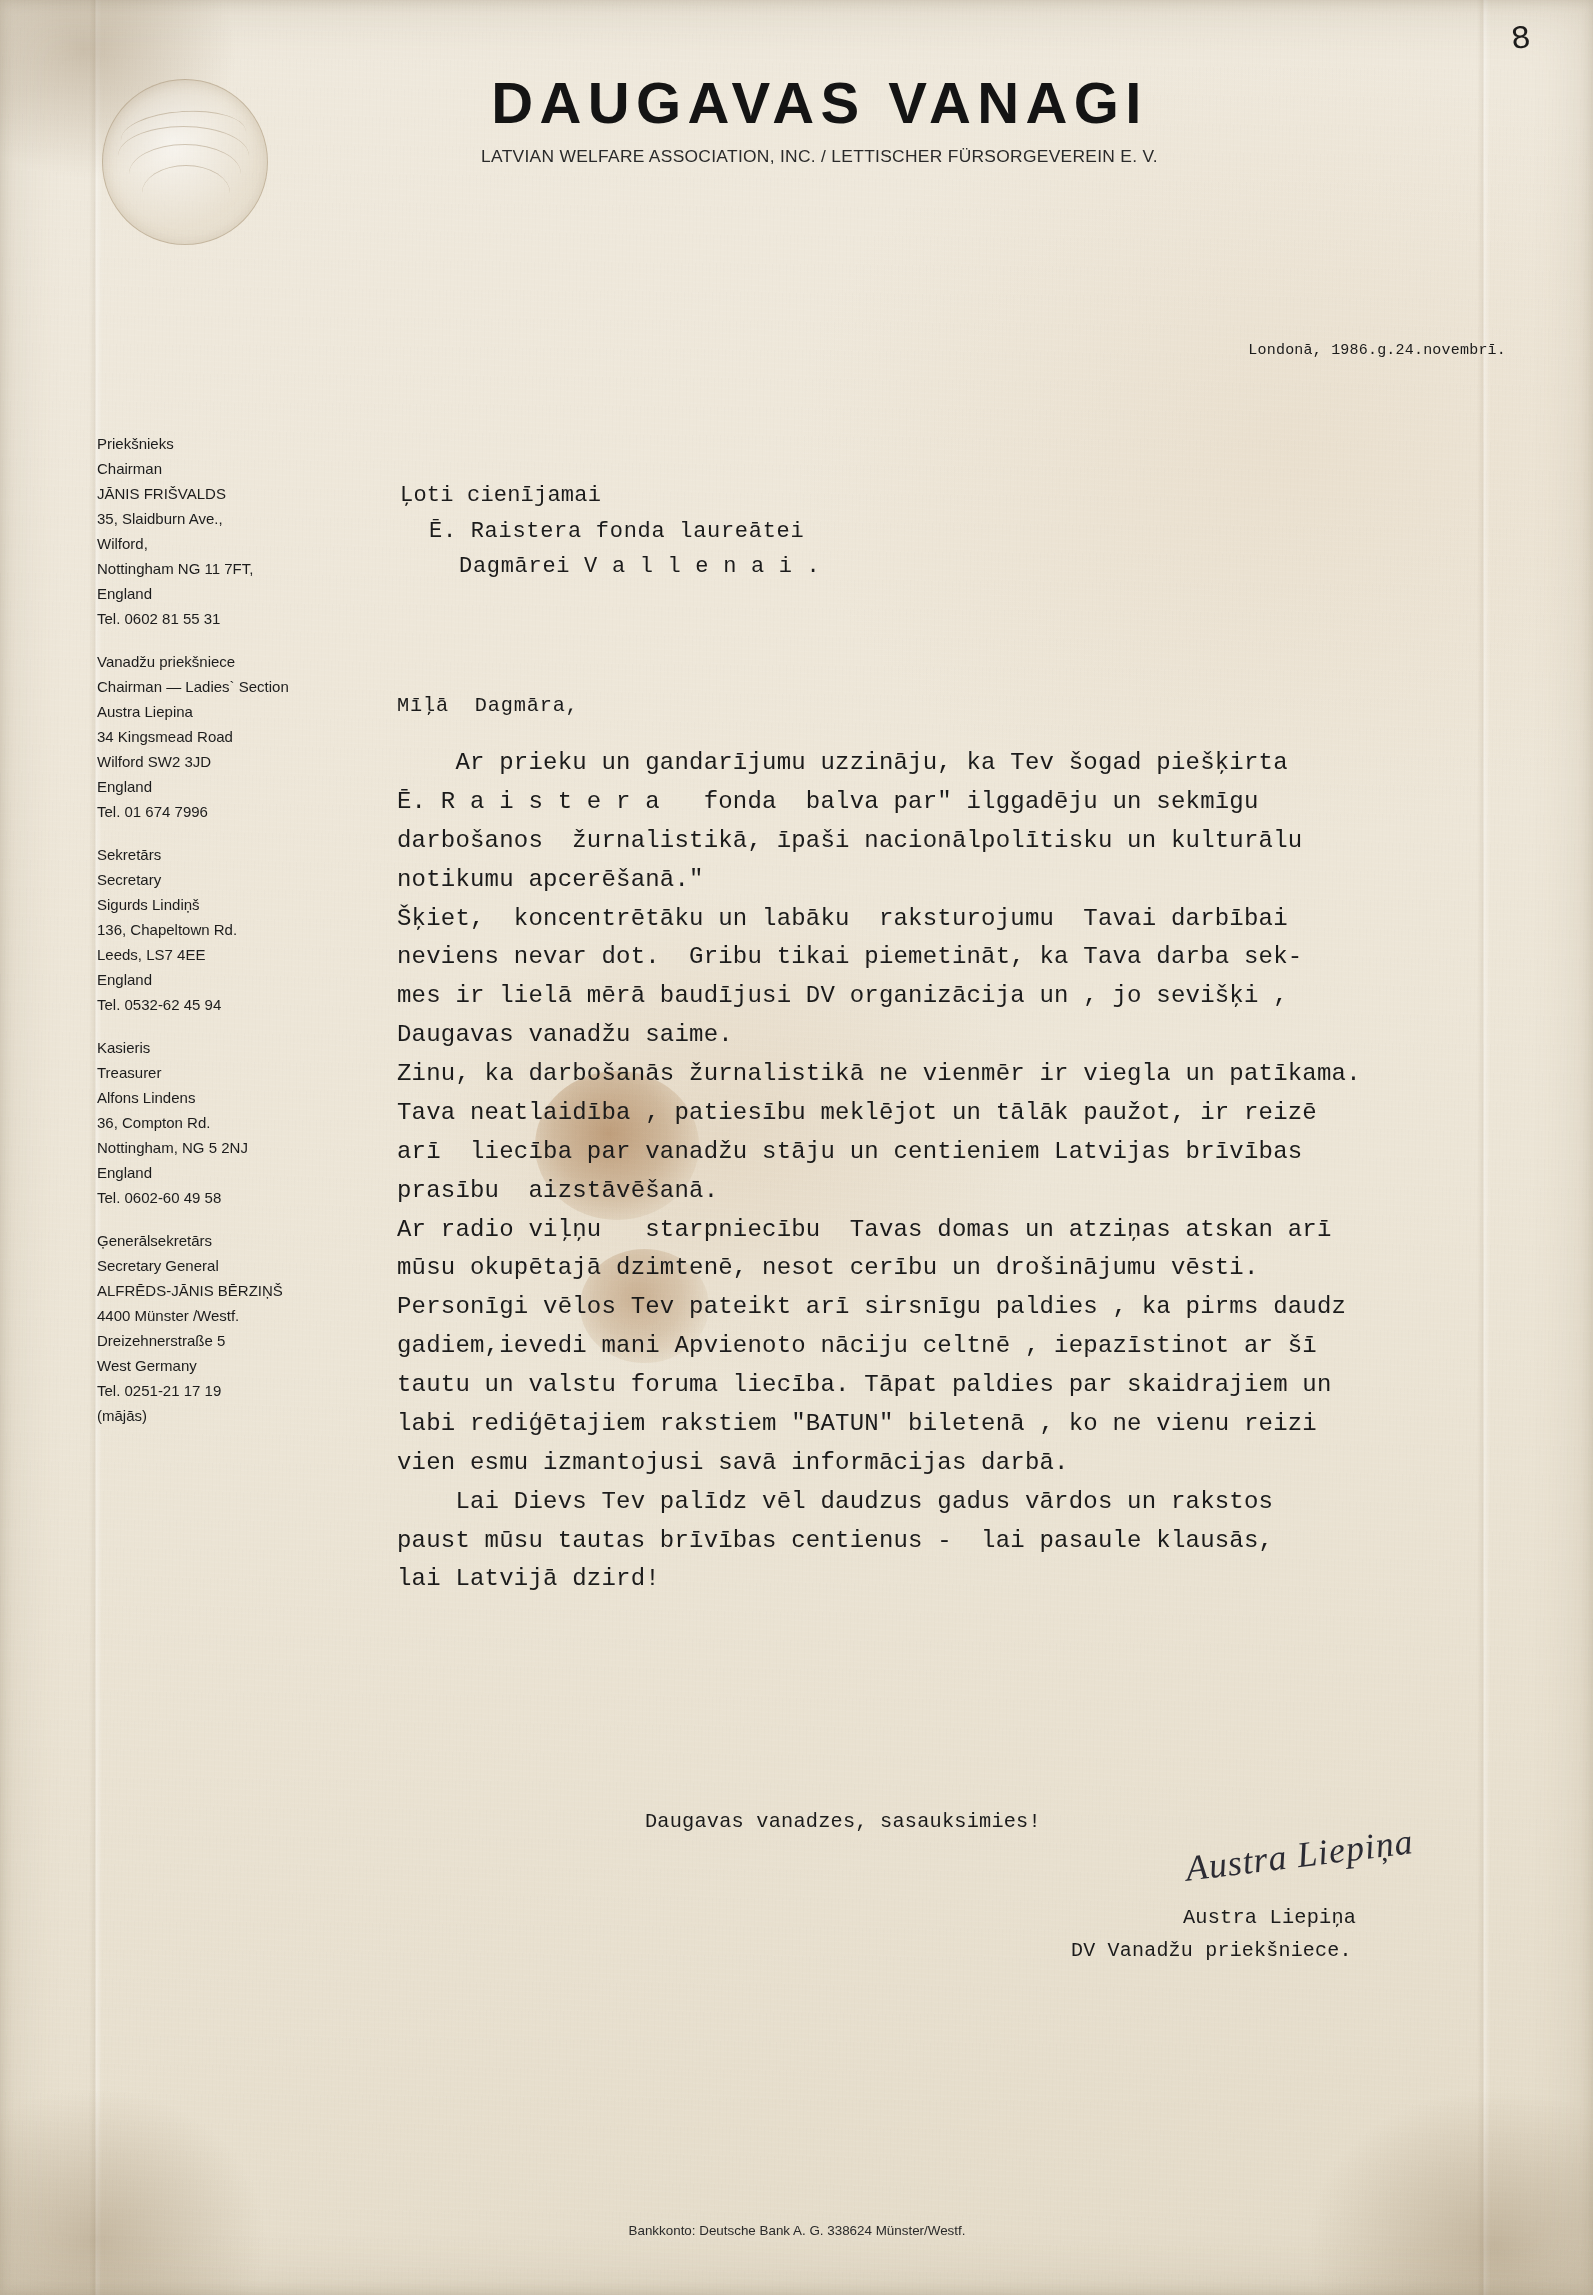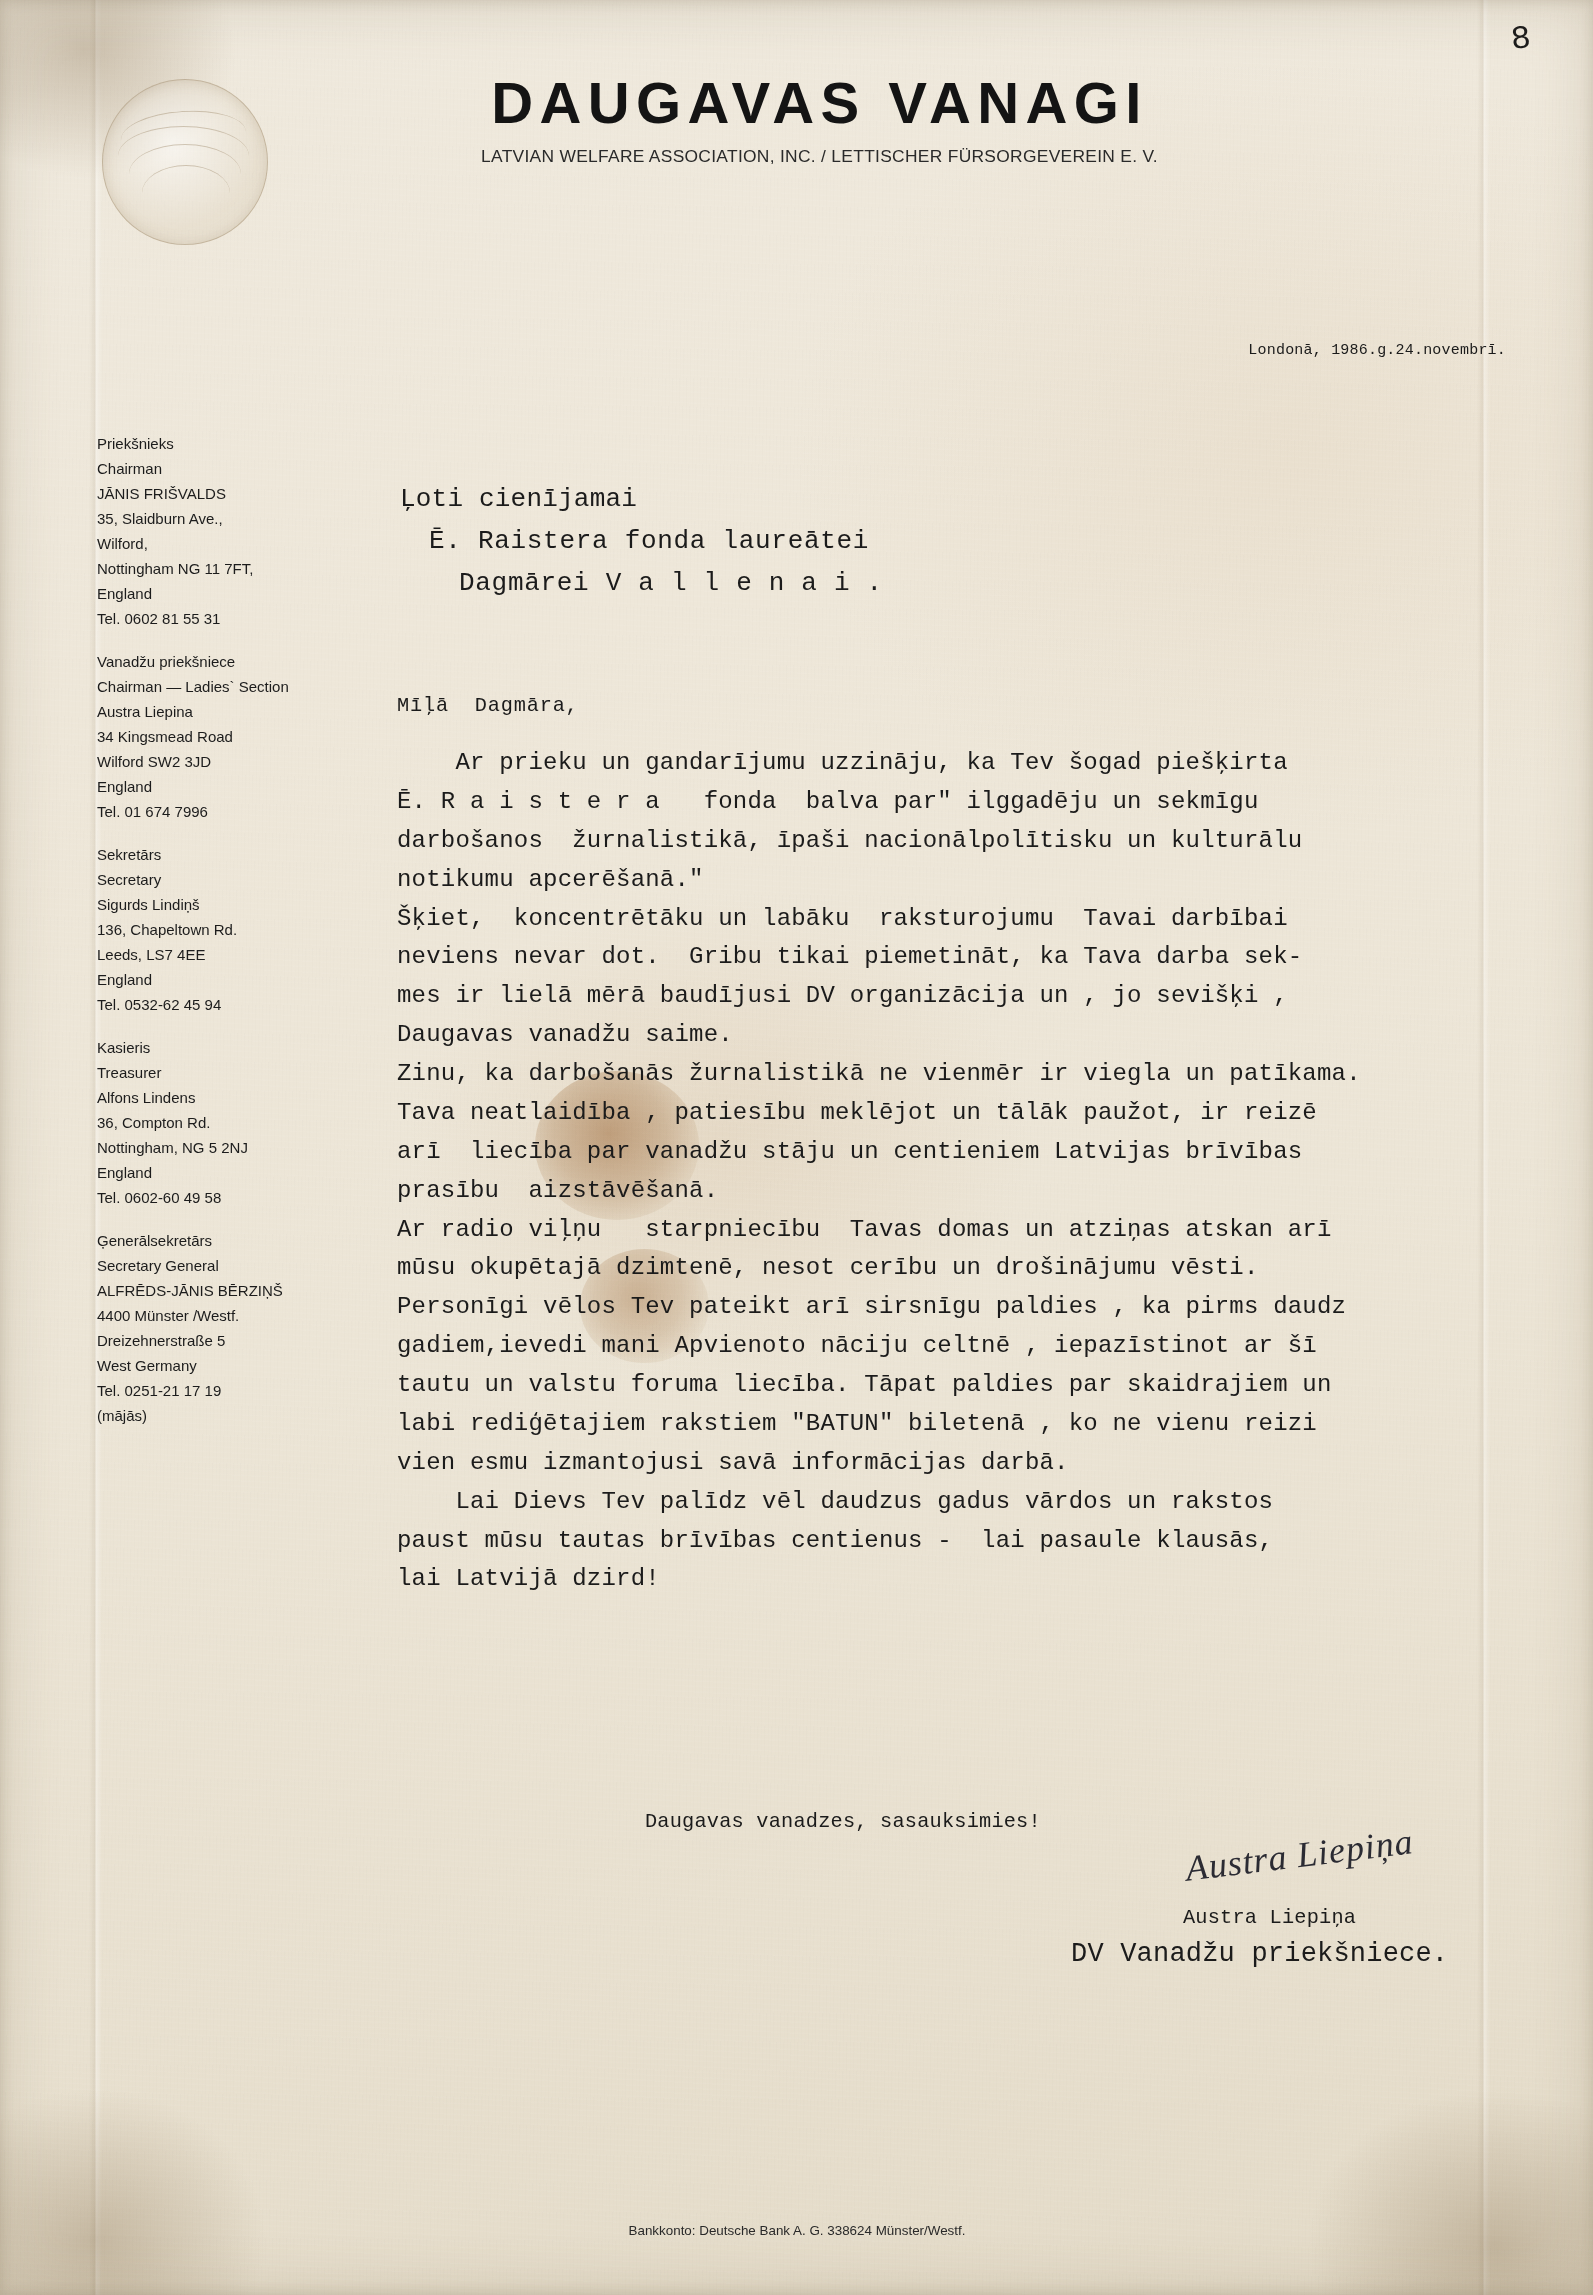--- a/index.html
+++ b/index.html
@@ -132,21 +132,21 @@
     position: absolute;
     right: 88px;
     top: 342px;
     font-size: 15px;
     white-space: pre;
   }
   .salutation {
     position: absolute;
     left: 400px;
     top: 478px;
-    font-size: 26px;
+    font-size: 22px;
     line-height: 1.62;
   }
   .sal-l1 { margin-left: 0px; white-space: pre; }
   .sal-l2 { margin-left: 29px; white-space: pre; letter-spacing: 0.7px;}
   .sal-l3 { margin-left: 59px; white-space: pre; letter-spacing: 0.7px; }
 
   .greeting {
     position: absolute;
     left: 397px;
     top: 694px;
@@ -188,21 +188,21 @@
     position: absolute;
     left: 1183px;
     top: 1906px;
     font-size: 20.3px;
     white-space: pre;
   }
   .sig-title {
     position: absolute;
     left: 1071px;
     top: 1939px;
-    font-size: 27px;
+    font-size: 20px;
     white-space: pre;
   }
 
   .footer {
     position: absolute;
     left: 0; right: 0;
     bottom: 57px;
     text-align: center;
     font-size: 13.4px;
     color: #2a2a2a;

